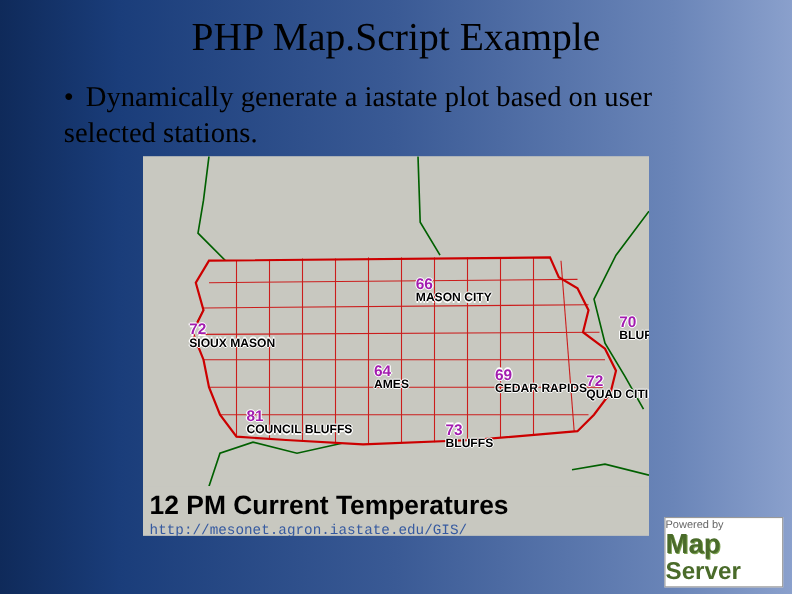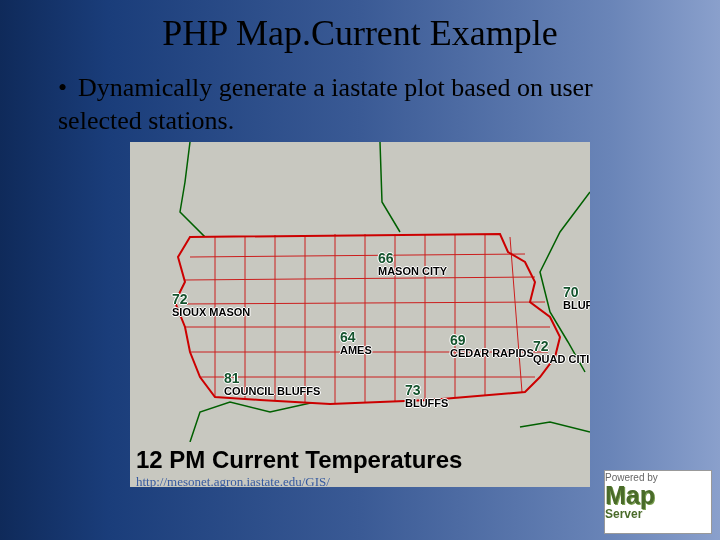--- a/index.html
+++ b/index.html
@@ -43,21 +43,21 @@
     width: 460px;
     height: 300px;
   }
   .station {
     position: absolute;
     font-family: Arial, sans-serif;
     font-size: 11px;
     line-height: 1.05;
   }
   .station .sval {
-    color: #14532d;
+    color: #a21caf;
     font-weight: bold;
     font-size: 14px;
     text-shadow: 1px 0 #fff, -1px 0 #fff, 0 1px #fff, 0 -1px #fff;
   }
   .station .sname {
     font-weight: bold;
     color: #000;
     text-shadow: 1px 0 #fff, -1px 0 #fff, 0 1px #fff, 0 -1px #fff;
     white-space: nowrap;
   }
@@ -69,21 +69,21 @@
     background: #c8c8c0;
   }
   .caption-text {
     font-family: Arial, sans-serif;
     font-weight: bold;
     font-size: 24px;
     color: #000;
     padding: 4px 6px 0 6px;
   }
   .caption-url {
-    font-family: Liberation Serif, serif;
+    font-family: Liberation Mono, monospace;
     font-size: 13px;
     color: #365aa0;
     padding: 0 6px;
   }
   .logo {
     position: absolute;
     right: 8px;
     bottom: 6px;
     width: 108px;
     height: 64px;
@@ -96,29 +96,29 @@
     padding-top: 2px;
     line-height: 1;
   }
   .logo .mtext {
     font-size: 25px;
     font-weight: bold;
     color: #4a6b2a;
     text-shadow: 1px 1px 0 #7aa050;
   }
   .logo .stext {
-    font-size: 12px;
+    font-size: 22px;
     font-weight: bold;
     color: #4a6b2a;
   }
 </style>
 </head>
 <body>
 
-<h1 class="title">PHP Map.Current Example</h1>
+<h1 class="title">PHP Map.Script Example</h1>
 
 <div class="bullet">
   <span class="bullet-mark">•</span><span>Dynamically generate a iastate plot based on user selected stations.</span>
 </div>
 
 <div class="map-wrap">
   <svg class="map-svg" viewBox="0 0 460 300">
 
     <g stroke="#006000" stroke-width="1.5" fill="none">
       <path d="M 60 0 L 55 40 L 50 70 L 75 95 L 60 130 L 45 160"></path>

